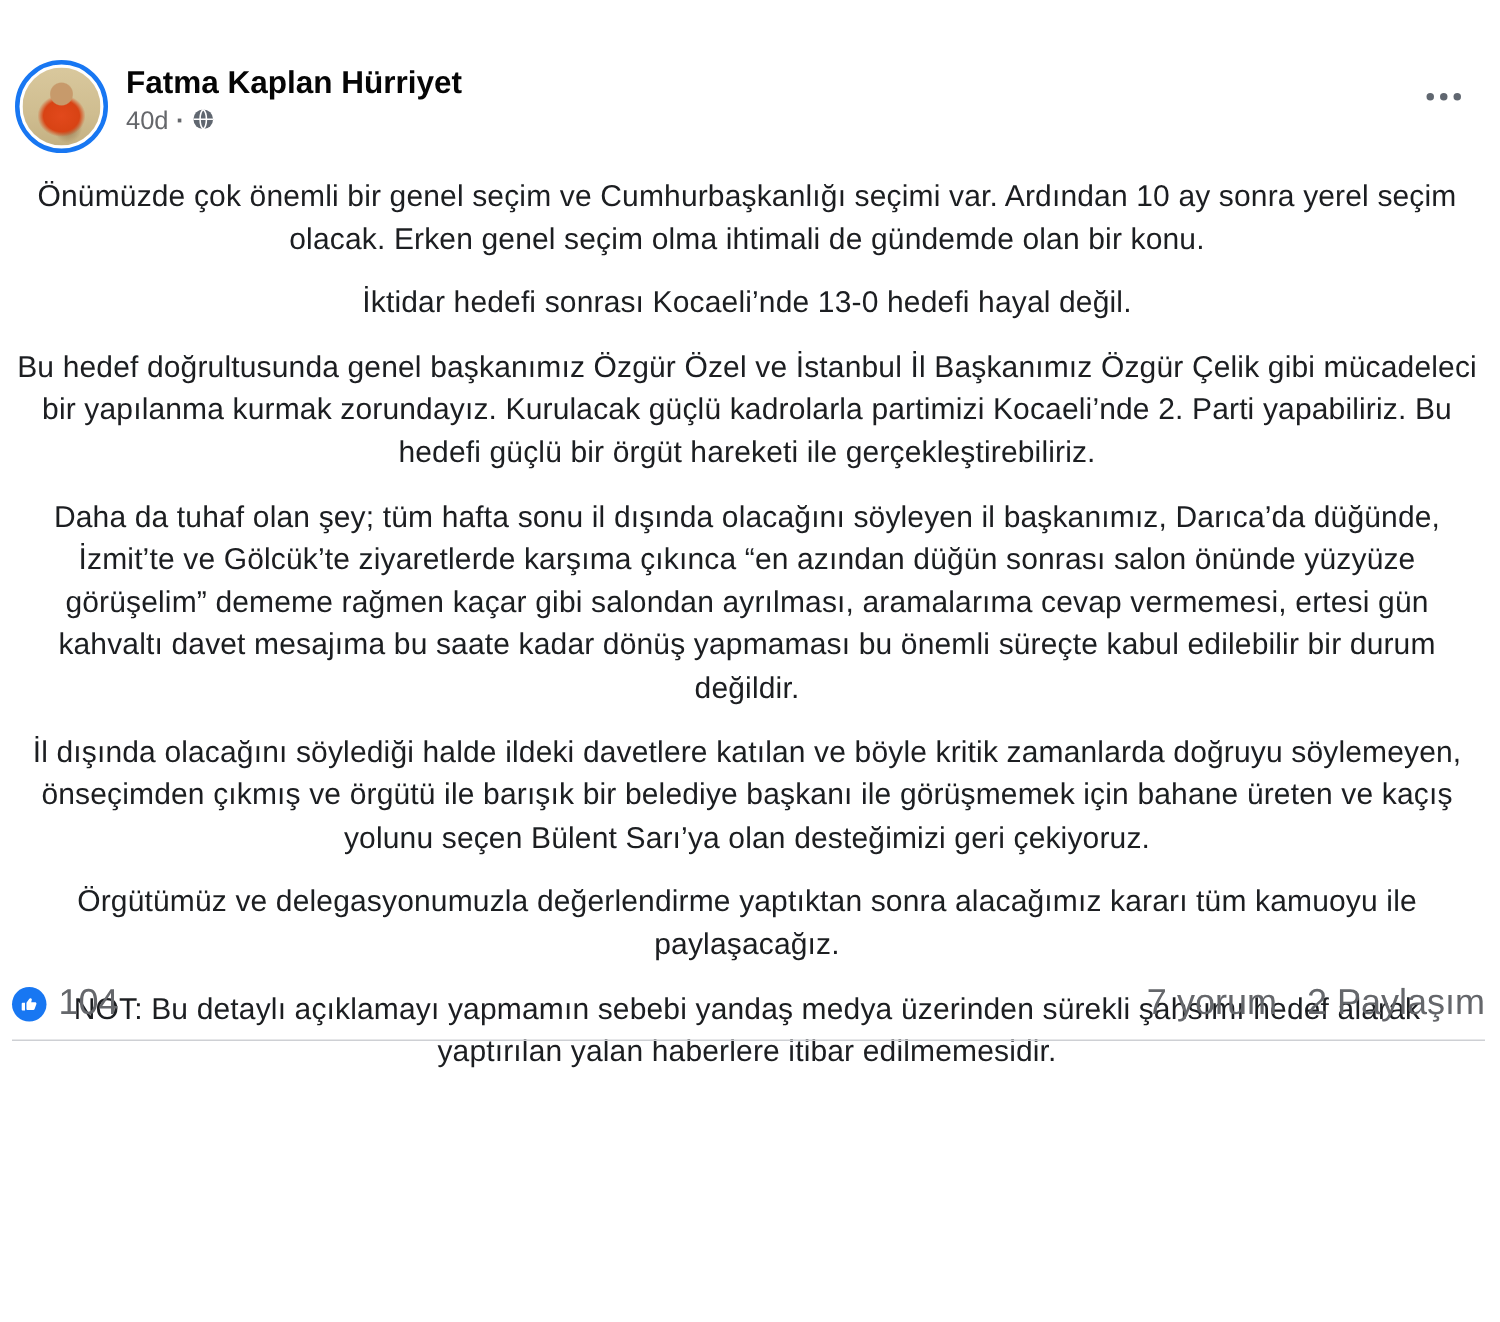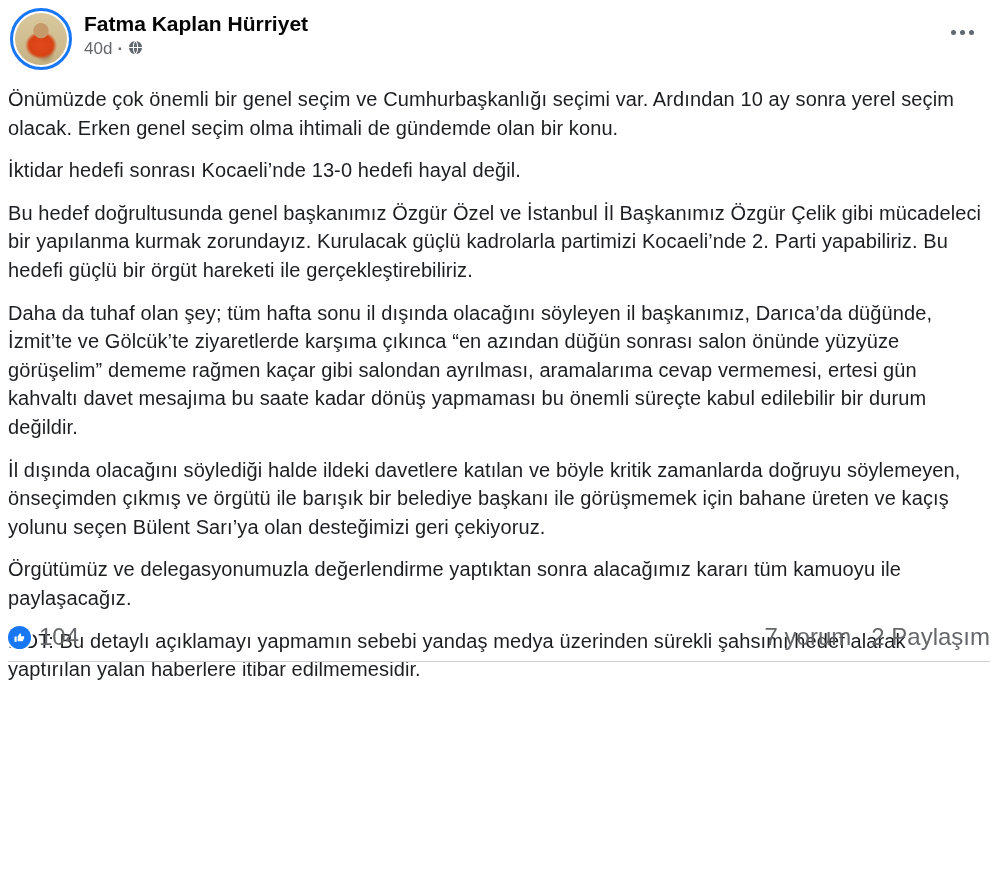--- a/index.html
+++ b/index.html
@@ -2,21 +2,21 @@
 <html lang="tr"><head>
 <meta charset="utf-8">
 <style>
   * { box-sizing: border-box; margin: 0; padding: 0; }
   html, body { background: #fff; }
   body {
     width: 1000px; height: 881px; overflow: hidden;
     font-family: "Liberation Sans", "DejaVu Sans", sans-serif;
     color: #1c1e21;
   }
-  .post { width: 1000px; height: 668px; background: #fff; position: relative; }
+  .post { width: 1000px; height: 668px; background: #fff; position: relative; margin-top: 32px; }
 
   
   .post-header {
     display: flex; align-items: flex-start;
     padding: 8px 14px 0 10px;
   }
   .avatar-ring {
     width: 62px; height: 62px; border-radius: 50%;
     border: 3px solid #1877F2;
     display: flex; align-items: center; justify-content: center;
@@ -48,21 +48,21 @@
     padding: 14px 12px; margin-top: 8px;
   }
   .more-btn i {
     width: 5px; height: 5px; border-radius: 50%; background: #606770; display: block;
   }
 
   
   .post-body { padding: 15px 12px 0 8px; }
   .post-body p {
     font-size: 20px; line-height: 1.43; color: #1c1e21;
-    margin: 0 0 14px 0; letter-spacing: 0.1px;
+    margin: 0 0 14px 0; letter-spacing: 0.1px; text-align: center;
   }
 
   
   .post-stats {
     position: absolute; left: 8px; right: 10px; bottom: 6px;
     border-bottom: 1px solid #ced0d4;
     padding: 6px 0 10px 0;
     display: flex; align-items: center; justify-content: space-between;
   }
   .stats-left { display: flex; align-items: center; gap: 8px; cursor: pointer; }

